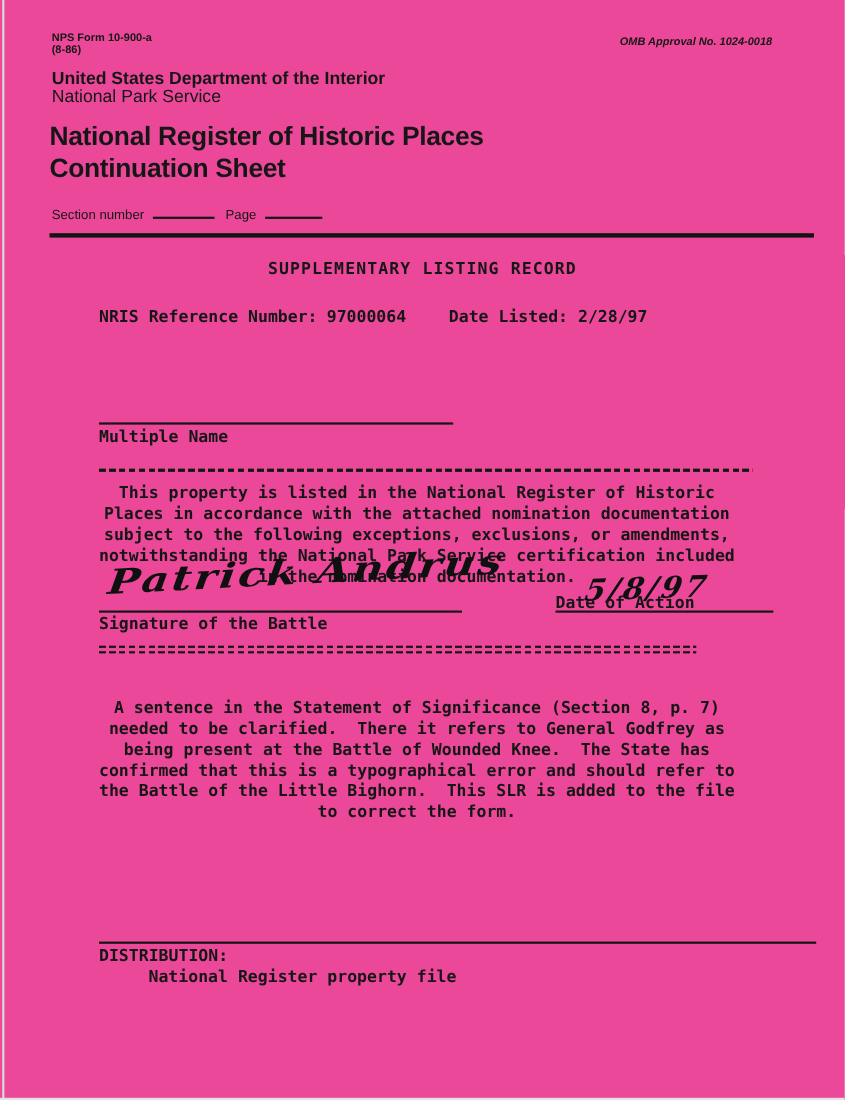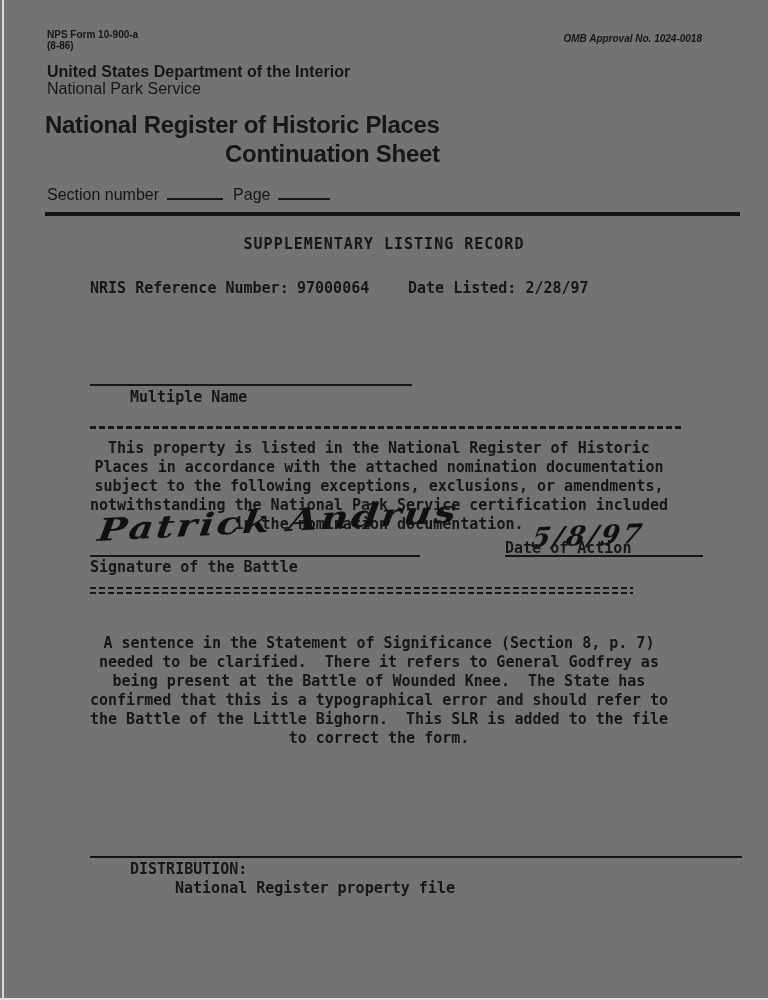--- a/index.html
+++ b/index.html
@@ -1,44 +1,44 @@
 <!DOCTYPE html>
 <html><head>
 <meta charset="utf-8">
 <style>
   * { margin:0; padding:0; box-sizing:border-box; }
   html,body { background:#e8e8e8; }
   #page {
-    position:relative; width:768px; height:1000px; background:#737373;
+    position:relative; width:768px; height:1000px; background:#ec4899;
     margin:0 auto; overflow:hidden; color:#161616;
   }
   .edge-left { position:absolute; left:2px; top:0; width:2px; height:100%; background:#d9d9d9; }
   .edge-bottom { position:absolute; left:0; bottom:0; width:100%; height:2px; background:#e2e2e0; }
 
   .sans  { font-family:"Liberation Sans", sans-serif; }
   .mono  { font-family:"DejaVu Sans Mono", monospace; font-weight:700; font-size:15px; }
 
   .form-no { position:absolute; left:47px; top:29px; font-size:10px; line-height:11px; font-weight:700; white-space:pre; }
   .omb     { position:absolute; right:66px; top:33px; font-size:10px; font-style:italic; font-weight:600; }
 
   .dept { position:absolute; left:47px; top:63px;  font-size:16px; font-weight:700; }
   .nps  { position:absolute; left:47px; top:80px;  font-size:16px; }
 
-  .doc-title { position:absolute; left:45px; top:110px; font-size:24px; font-weight:700; line-height:29px; white-space:pre; letter-spacing:-0.3px;text-align:right; }
+  .doc-title { position:absolute; left:45px; top:110px; font-size:24px; font-weight:700; line-height:29px; white-space:pre; letter-spacing:-0.3px; }
 
-  .section-row { position:absolute; left:47px; top:186px; font-size:16px; }
+  .section-row { position:absolute; left:47px; top:186px; font-size:12px; }
   .blank { display:inline-block; border-bottom:2px solid #161616; height:13px; vertical-align:baseline; }
   .blank.sec { width:56px; margin:0 10px 0 8px; }
   .blank.pg  { width:52px; margin-left:8px; }
 
   .rule-thick { position:absolute; left:45px; top:212px; width:695px; height:4px; background:#131313; }
 
   .slr-head { position:absolute; left:0; top:235px; width:768px; text-align:center; letter-spacing:1px; }
 
-  .line { position:absolute; height:19px; white-space:pre;padding-left:40px; }
+  .line { position:absolute; height:19px; white-space:pre; }
   .abs  { position:absolute; top:0; white-space:pre; }
 
   .u-name { text-decoration:underline; text-decoration-thickness:2px; text-underline-offset:4px; }
 
   .overline-multi { position:absolute; left:90px; top:384px; width:322px; height:2px; background:#161616; }
 
   .dashes { position:absolute; left:90px; top:426px; width:594px; height:3px;
             background:repeating-linear-gradient(90deg,#161616 0 6px,transparent 6px 9px); }
 
   .para { position:absolute; white-space:pre; line-height:19px;text-align:center; }

